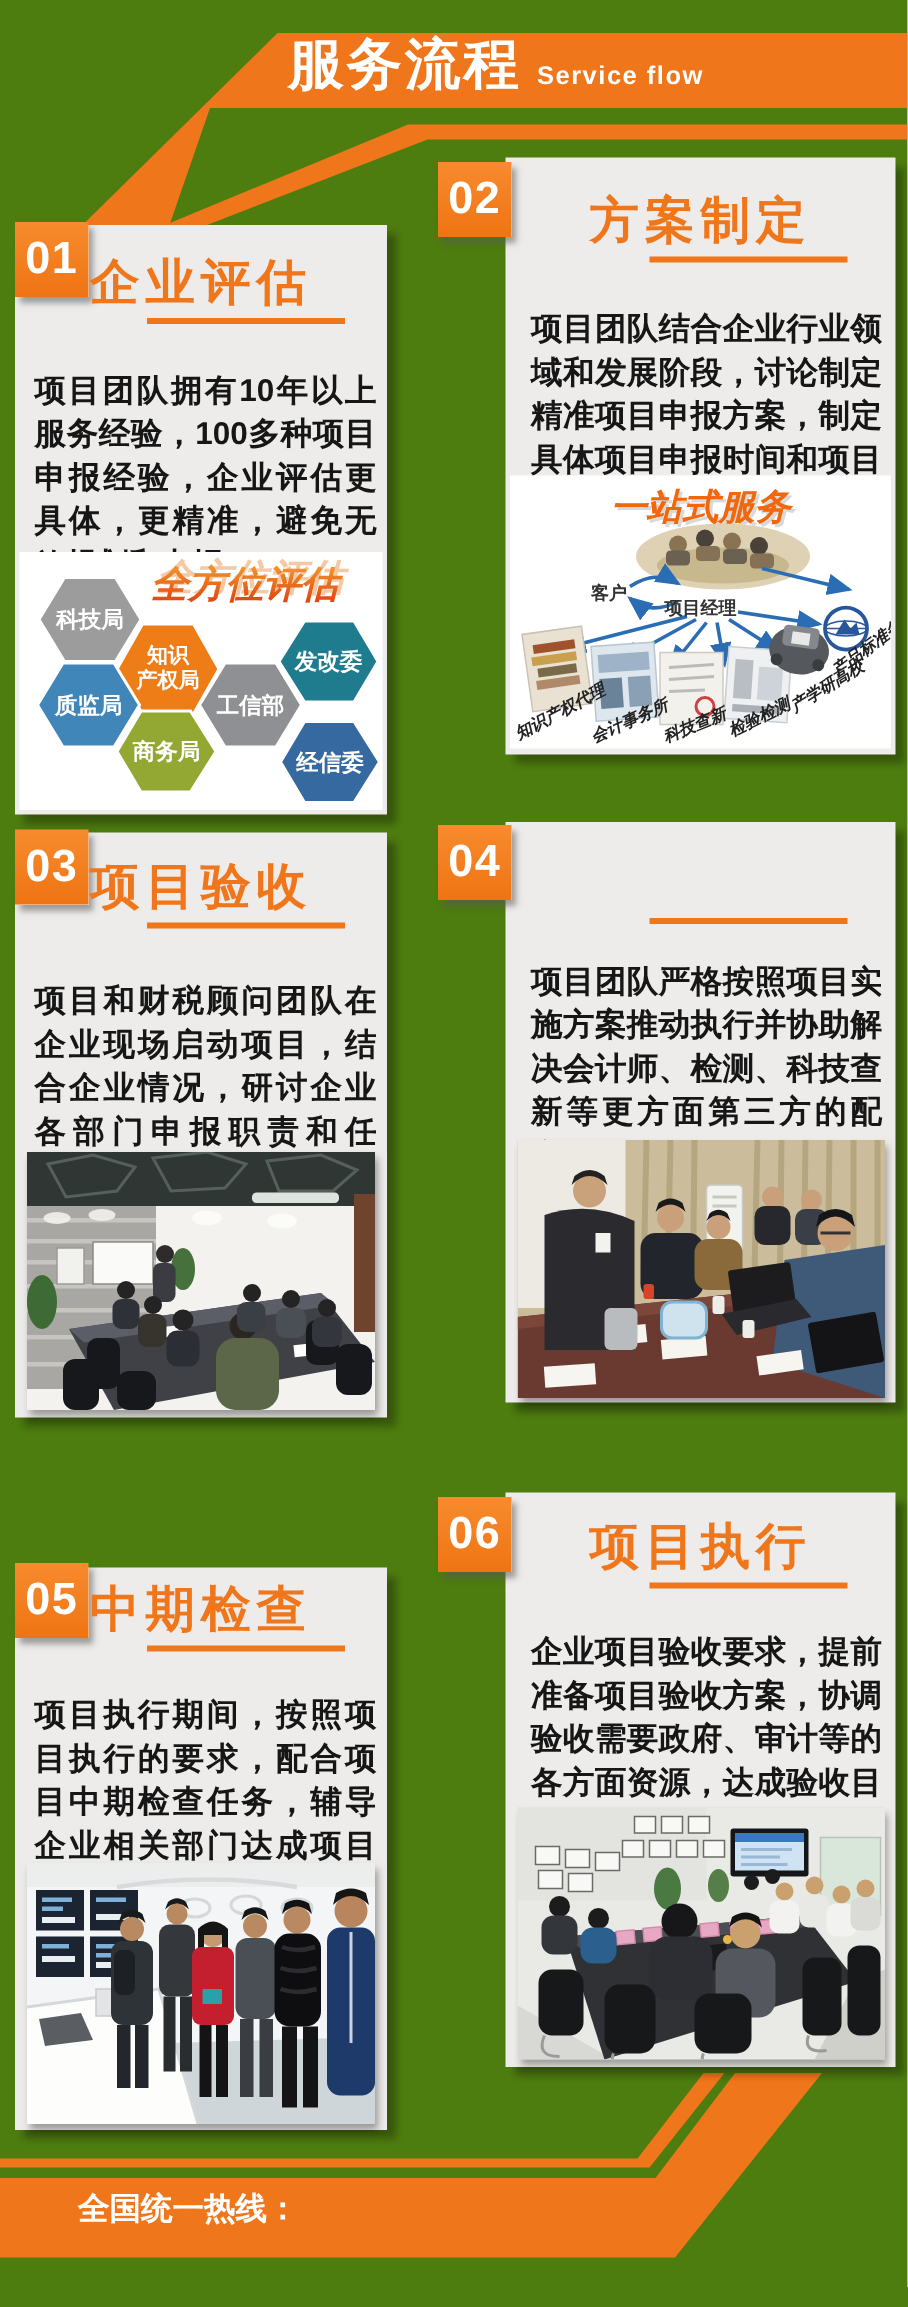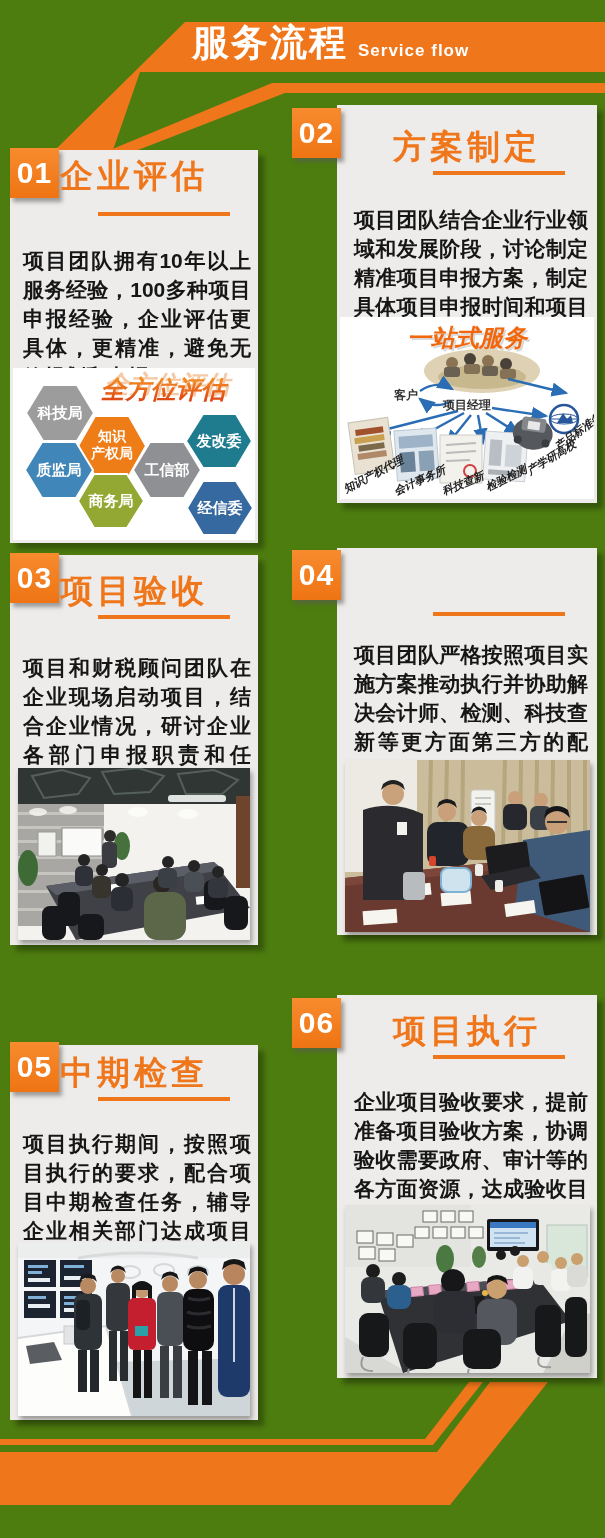--- a/index.html
+++ b/index.html
@@ -54,21 +54,21 @@
 
   <div class="header-text">
     <span class="t">服务流程</span>
     <span class="s">Service flow</span>
   </div>
 
   <section class="card card--left" style="left:10px;top:150px;width:248px;height:393px">
     <div class="badge" style="top:-2px">
       <span>01</span>
     </div>
-    <h2 class="card-title" style="top:8px">企业评估</h2>
+    <h2 class="card-title" style="top:20px">企业评估</h2>
     <div class="title-underline" style="top:62px"></div>
     <p class="card-body" style="top:96px">项目团队拥有10年以上服务经验，100多种项目申报经验，企业评估更具体，更精准，避免无效规划和申报。</p>
 
     <div class="diagram" style="left:3px;right:3px;top:218px;height:172px">
       <svg width="242" height="172" viewBox="0 0 242 172">
         <defs>
           <linearGradient id="tg" x1="0" y1="0" x2="0" y2="1">
             <stop offset="0" stop-color="#F59A28"></stop>
               <stop offset="1" stop-color="#DD3D10"></stop>
           </linearGradient>
@@ -520,15 +520,16 @@
           <path d="M18 152 Q12 166 28 166"></path>
             <path d="M64 164 Q60 172 76 170"></path>
             <path d="M124 164 Q120 172 136 170"></path>
             <path d="M194 152 Q190 164 206 162"></path>
         </g>
       </svg>
     </figure>
   </section>
 
   <div class="footer-text">
+    <span class="l">全国统一热线：</span>
   </div>
 
 </div>
 
 </body></html>

